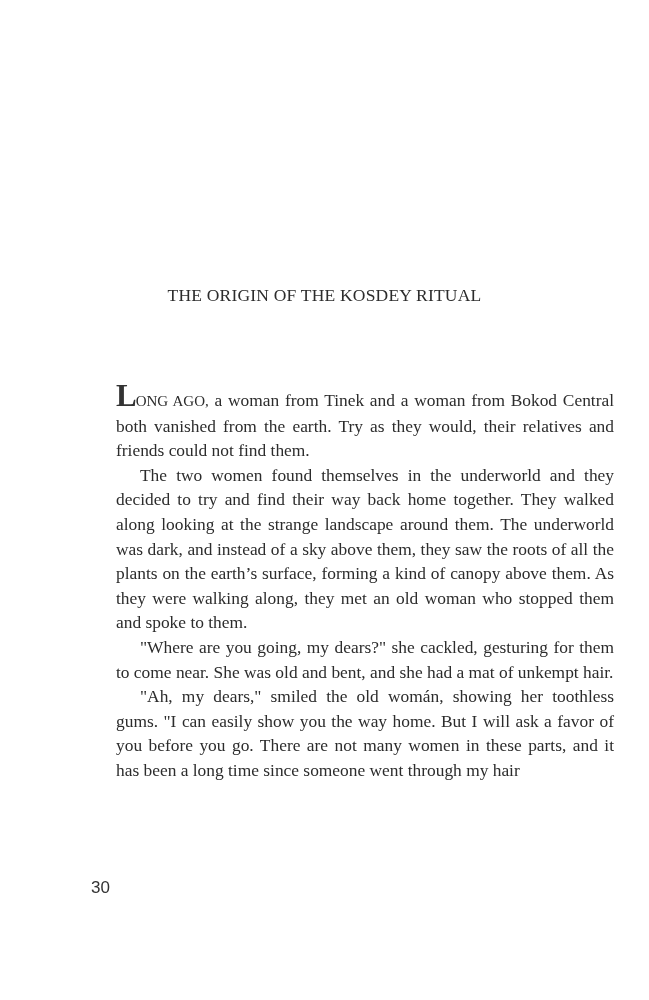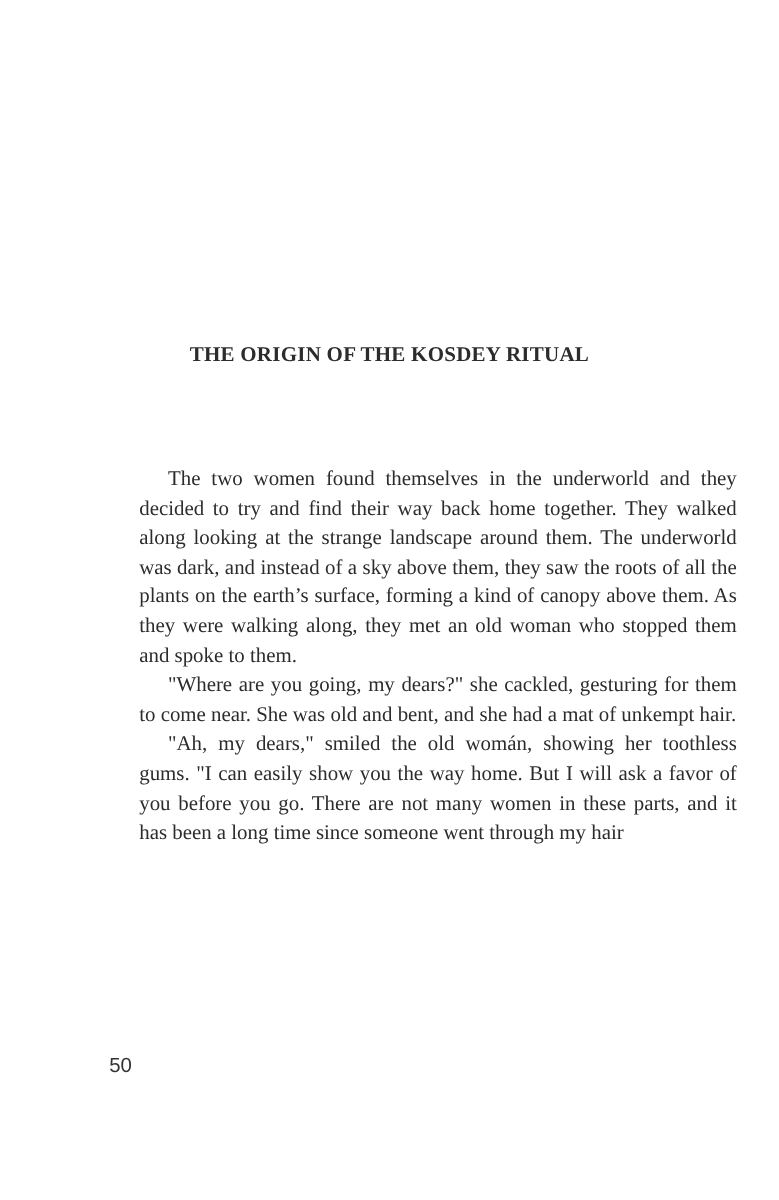--- a/index.html
+++ b/index.html
@@ -19,21 +19,21 @@
       position: absolute;
       left: 0; top: 0;
       width: 649px; height: 1000px;
     }
     .title {
       position: absolute;
       top: 285px;
       left: 0;
       width: 649px;
       text-align: center;
-      font-weight: bold;
+      font-weight: normal;
       font-size: 17.5px;
       letter-spacing: 0.2px;
       color: #2c2c2c;
     }
     .body-text {
       position: absolute;
       left: 116px;
       top: 386px;
       width: 498px;
       font-size: 17.4px;
@@ -68,19 +68,20 @@
       color: #333333;
     }
   </style>
 </head>
 <body>
 
 <div class="page">
   <div class="title">THE ORIGIN OF THE KOSDEY RITUAL</div>
 
   <div class="body-text">
+    <p class="first"><span class="dropcap">L</span><span class="smallcaps">ONG AGO,</span><span> a woman from Tinek and a woman from Bokod Central both vanished from the earth. Try as they would, their relatives and friends could not find them.</span></p>
     <p>The two women found themselves in the underworld and they decided to try and find their way back home together. They walked along looking at the strange landscape around them. The underworld was dark, and instead of a sky above them, they saw the roots of all the plants on the earth’s surface, forming a kind of canopy above them. As they were walking along, they met an old woman who stopped them and spoke to them.</p>
     <p>"Where are you going, my dears?" she cackled, gesturing for them to come near. She was old and bent, and she had a mat of unkempt hair.</p>
     <p>"Ah, my dears," smiled the old womán, showing her toothless gums. "I can easily show you the way home. But I will ask a favor of you before you go. There are not many women in these parts, and it has been a long time since someone went through my hair</p>
   </div>
 
-  <div class="page-number">50</div>
+  <div class="page-number">30</div>
 </div>
 
 </body></html>

